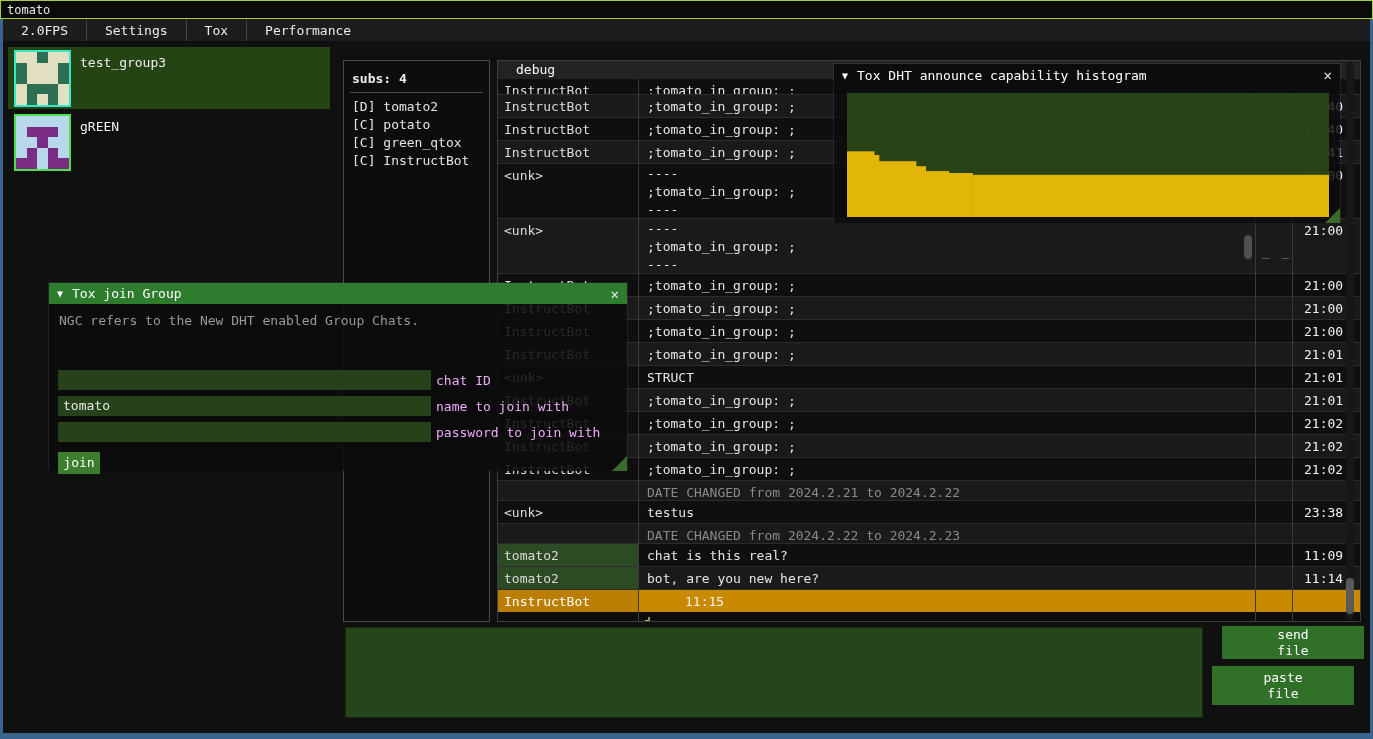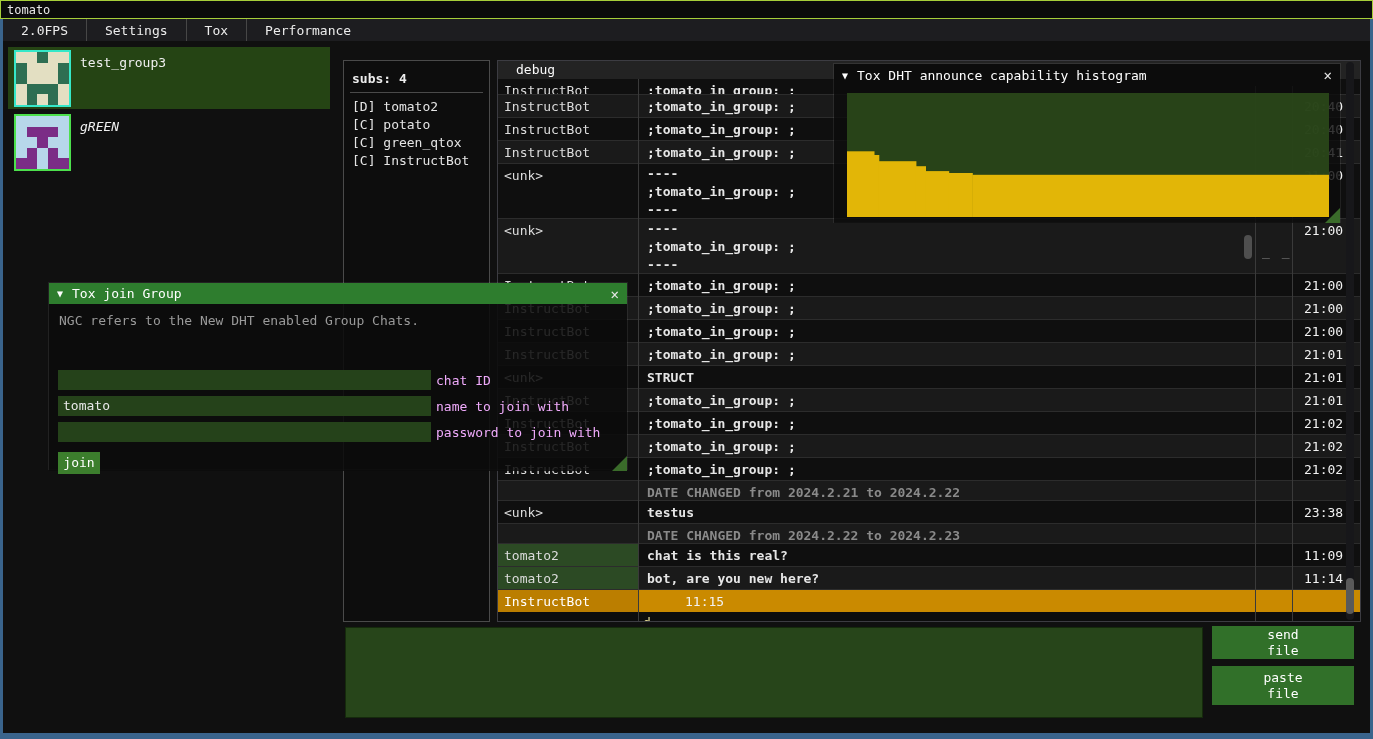--- a/index.html
+++ b/index.html
@@ -34,21 +34,21 @@
   .member-item { padding:2px 0 1px 8px; color:#e4e4e4; white-space:nowrap; }
   
   .chat-panel { position:absolute; left:497px; top:60px; width:864px; height:562px;
     background:#0d0d0d; border:1px solid #3c3c42; z-index:3; overflow:hidden; }
   .chat-header { height:18px; background:#232323; color:#fafafa; padding-left:18px; line-height:17px; }
   .chat-rows { position:absolute; left:0; top:18px; width:862px; bottom:0; overflow:hidden; }
   .chat-row { position:relative; display:flex; align-items:flex-start; width:100%;
     border-top:1px solid #2c2c2c; }
   .cell-name { width:140px; padding:1px 0 0 6px; line-height:21px; color:#dcdcdc;
     overflow:hidden; white-space:nowrap; flex:none; height:100%; }
-  .cell-msg  { flex:1; padding:1px 0 0 9px; line-height:21px; color:#e6e6e6; overflow:hidden; height:100%;font-weight:bold; }
+  .cell-msg  { flex:1; padding:1px 0 0 9px; line-height:21px; color:#e6e6e6; overflow:hidden; height:100%; }
   .cell-msg .msg-line { line-height:18px; }
   .cell-marks{ width:37px; padding:1px 0 0 5px; line-height:21px; color:#8a8a8a; flex:none; letter-spacing:2px;margin-top:21px;}
   .cell-time { width:66px; padding:1px 0 0 10px; line-height:21px; color:#f2f2f2; flex:none; }
   .col-line { position:absolute; top:0; bottom:0; width:1px; background:#3a3a3a; z-index:2; }
   .chat-row.date .cell-msg { color:#8a8a8a; }
   .chat-row.self .cell-name { background:#2c4a24; }
   .chat-row.highlight { background:#ca8a00 !important; }
   .chat-row.highlight .cell-name { background:#bb7e00; color:#ffffff; }
   .chat-row.highlight .cell-msg { color:#ffffff; }
   .chat-row.highlight .cell-marks { color:#e6dc96; }
@@ -135,21 +135,21 @@
           <div style="background: rgb(46, 110, 82);"></div>
           <div style="background: rgb(227, 223, 194);"></div>
           <div style="background: rgb(227, 223, 194);"></div>
           <div style="background: rgb(46, 110, 82);"></div>
           <div style="background: rgb(227, 223, 194);"></div>
           <div style="background: rgb(46, 110, 82);"></div>
           <div style="background: rgb(227, 223, 194);"></div>
         </div>
         <div class="group-label">test_group3</div>
       </div>
-      <div class="group-row" style="top: 111px; font-style: italic;">
+      <div class="group-row" style="top: 111px;">
         <div class="group-avatar" style="border: 2px solid rgb(76, 224, 76); background: rgb(183, 215, 234);">
           <div style="background: rgb(183, 215, 234);"></div>
           <div style="background: rgb(183, 215, 234);"></div>
           <div style="background: rgb(183, 215, 234);"></div>
           <div style="background: rgb(183, 215, 234);"></div>
           <div style="background: rgb(183, 215, 234);"></div>
           <div style="background: rgb(183, 215, 234);"></div>
           <div style="background: rgb(123, 45, 134);"></div>
           <div style="background: rgb(123, 45, 134);"></div>
           <div style="background: rgb(123, 45, 134);"></div>
@@ -326,21 +326,21 @@
         <div class="col-line" style="left:757px"></div>
         <div class="col-line" style="left:794px"></div>
       </div>
   </div>
 
   <div class="vscroll-track"></div>
   <div class="vscroll-thumb"></div>
   <div class="mini-thumb"></div>
 
   <div class="composer-input"></div>
-  <div class="file-btn" id="send-file-btn" style="top:626px; height:33px;">
+  <div class="file-btn" id="send-file-btn" style="top:626px; height:33px;margin-left:10px;">
       <div>send</div>
       <div>file</div>
     </div>
   <div class="file-btn" id="paste-file-btn" style="top:666px; height:39px;">
       <div>paste</div>
       <div>file</div>
     </div>
 
   <div class="fwindow join-win">
     <div class="fw-title">

